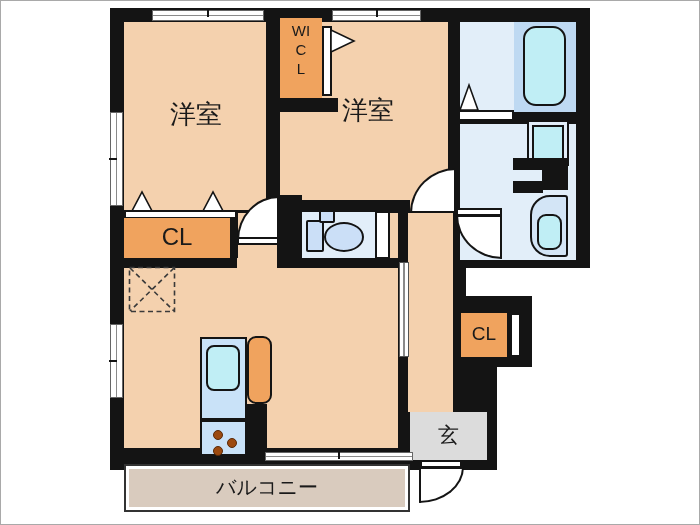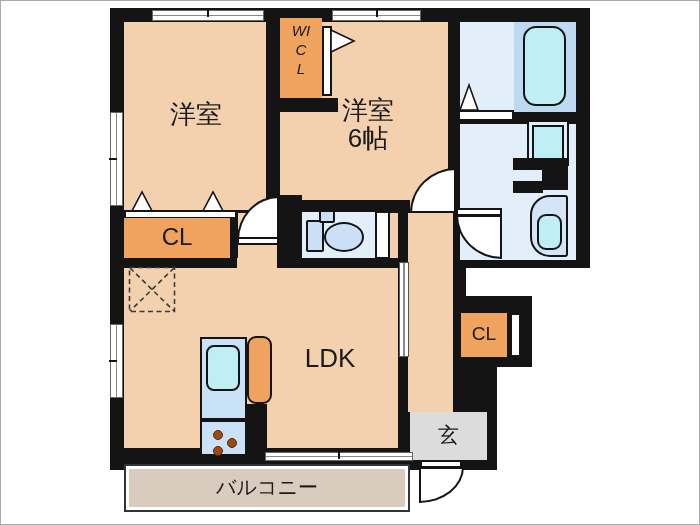--- a/index.html
+++ b/index.html
@@ -51,21 +51,21 @@
   <div class="floor-room" style="left:408px;top:213px;width:45px;height:199px;"></div>
   <div class="floor-entr" style="left:410px;top:412px;width:77px;height:48px;"></div>
 
   <div class="wall" style="left:277px;top:195px;width:25px;height:73px;"></div>
   <div class="wall" style="left:124px;top:258px;width:113px;height:10px;"></div>
   <div class="wall" style="left:302px;top:200px;width:108px;height:13px;"></div>
   <div class="wall" style="left:302px;top:258px;width:96px;height:10px;"></div>
   <div class="wall" style="left:266px;top:98px;width:72px;height:14px;"></div>
   <div class="wall" style="left:228px;top:210px;width:10px;height:48px;"></div>
 
-  <div class="floor-closet" style="left:280px;top:18px;width:42px;height:80px;font-style:italic;">
+  <div class="floor-closet" style="left:280px;top:18px;width:42px;height:80px;">
     <div id="wicl-text">WICL</div>
   </div>
   <div class="whitebar" style="left:322px;top:26px;width:10px;height:70px;"></div>
   <svg class="abs" style="left:329px;top:28px;" width="28" height="26" viewBox="0 0 28 26">
     <polygon points="2,2 2,24 25,13" fill="#fff" stroke="#141414" stroke-width="1.6"></polygon>
   </svg>
 
   <svg class="abs" style="left:124px;top:190px;" width="113" height="22" viewBox="0 0 113 22">
     <polygon points="8,21 28,21 18,2" fill="#fff" stroke="#141414" stroke-width="1.6"></polygon>
     <polygon points="79,21 99,21 89,2" fill="#fff" stroke="#141414" stroke-width="1.6"></polygon>
@@ -133,19 +133,17 @@
 
   <div class="abs" style="left:124px;top:464px;width:286px;height:48px;background:var(--balcony);border:2px solid #333;box-shadow:inset 0 0 0 3px #fff;box-sizing:border-box;">
     <div class="lbl" style="left:0;top:11px;width:100%;font-size:20px;">バルコニー</div>
   </div>
 
   <div class="lbl" style="left:136px;top:100px;width:120px;font-size:26px;">
     <span class="ln">洋室</span>
   </div>
   <div class="lbl" style="left:308px;top:96px;width:120px;font-size:26px;">
     <span class="ln">洋室</span>
-    <span class="ln">6帖</span>
   </div>
   <div class="lbl" style="left:268px;top:344px;width:124px;font-size:26px;">
-    <span class="ln">LDK</span>
   </div>
 
 </div>
 
 </body></html>

